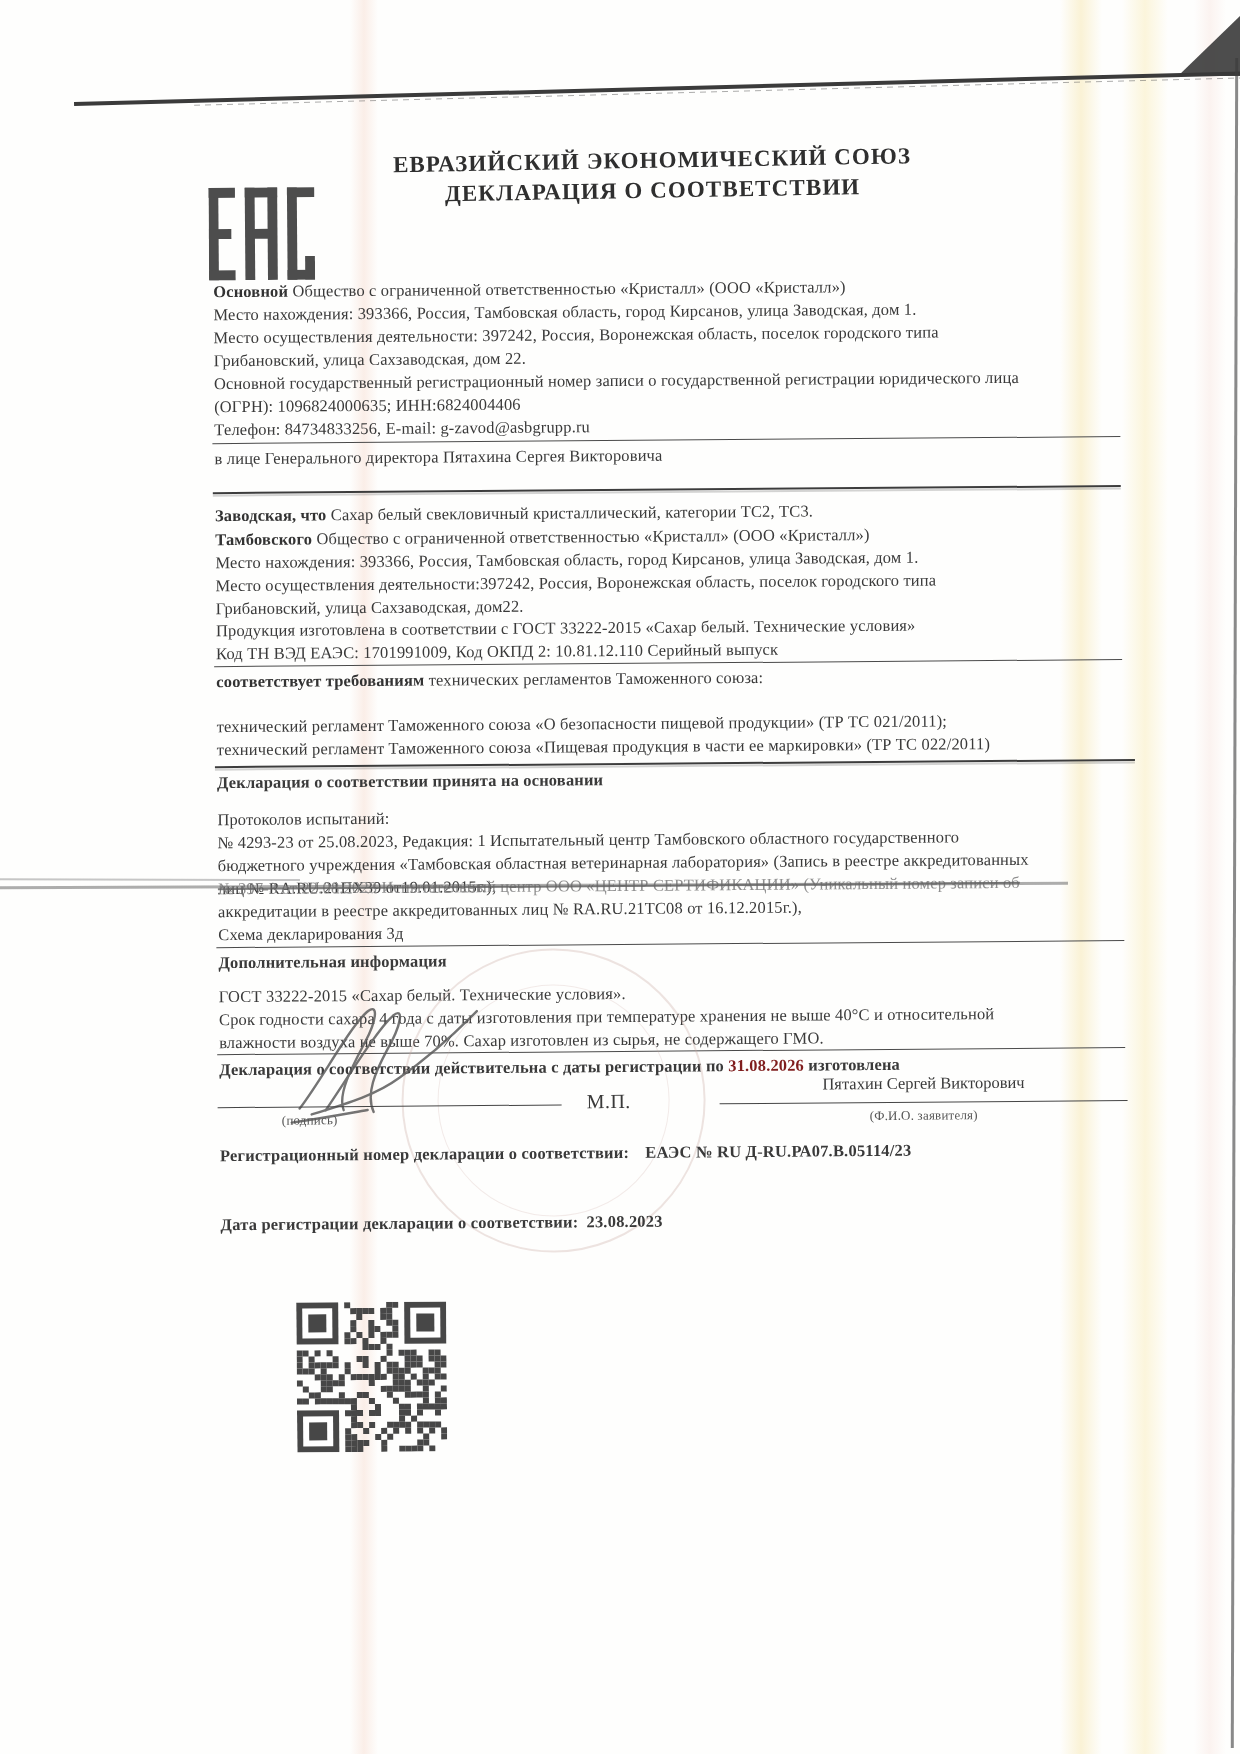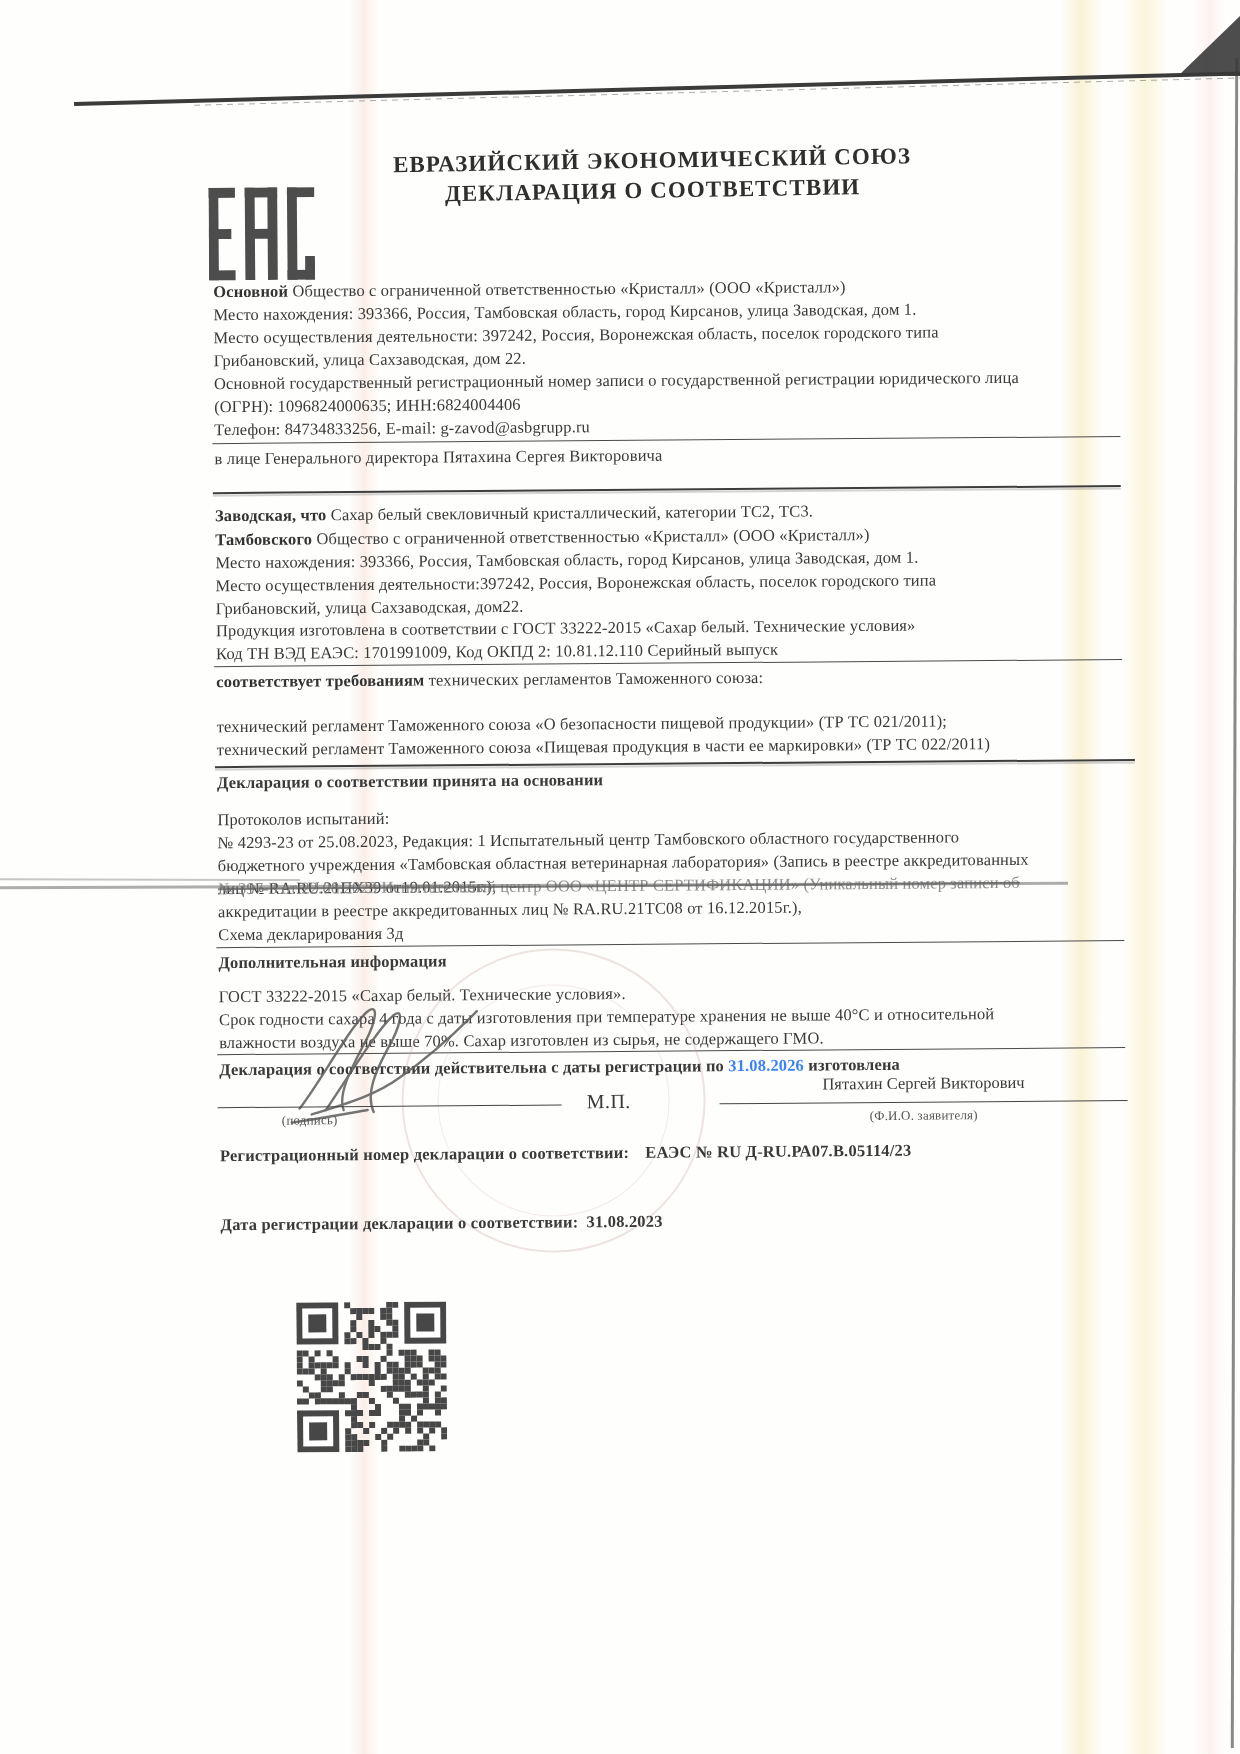--- a/index.html
+++ b/index.html
@@ -110,42 +110,42 @@
     <div class="tl" style="top:828px">№ 4293-23 от 25.08.2023, Редакция: 1 Испытательный центр Тамбовского областного государственного бюджетного учреждения «Тамбовская областная ветеринарная лаборатория» (Запись в реестре аккредитованных лиц № RA.RU.21ПХ39 от19.01.2015г.),</div>
     <div class="tl struck" style="top:874px">№ 397-3 от 22.08.2023 Испытательный центр ООО «ЦЕНТР СЕРТИФИКАЦИИ» (Уникальный номер записи об</div>
     <div class="tl" style="top:897px">аккредитации в реестре аккредитованных лиц № RA.RU.21ТС08 от 16.12.2015г.),</div>
     <div class="tl" style="top:920px">Схема декларирования 3д</div>
     <div class="rule" style="top:944px;left:216px;width:908px"></div>
 
     <div class="tl bold" style="top:948px">Дополнительная информация</div>
     <div class="tl" style="top:982px">ГОСТ 33222-2015 «Сахар белый. Технические условия».</div>
     <div class="tl" style="top:1005px">Срок годности сахара 4 года с даты изготовления при температуре хранения не выше 40°С и относительной влажности воздуха не выше 70%. Сахар изготовлен из сырья, не содержащего ГМО.</div>
     <div class="rule" style="top:1051px;left:216px;width:908px"></div>
-    <div class="tl bold" style="top:1055px"><span>Декларация о соответствии действительна с даты регистрации по </span><span style="color:#3b82f6">31.08.2026</span><span> изготовлена</span></div>
+    <div class="tl bold" style="top:1055px"><span>Декларация о соответствии действительна с даты регистрации по </span><span style="color:#7f1d1d">31.08.2026</span><span> изготовлена</span></div>
 
     <div class="stamp"></div>
     <div class="signature">
       <svg width="210" height="150" viewBox="0 0 210 150">
         <g fill="none" stroke="#5c5c5c" stroke-width="2.4" stroke-linecap="round" opacity="0.85">
           <path d="M18,118 C40,90 68,38 86,22 C98,12 96,30 84,52 C70,78 56,104 62,120"></path>
           <path d="M44,120 C66,88 96,40 112,26 C124,16 120,36 106,60 C94,82 84,104 92,122"></path>
           <path d="M30,124 C70,112 96,104 118,88 C150,66 178,40 196,22"></path>
           <path d="M10,132 C40,128 62,124 86,120"></path>
         </g>
       </svg>
     </div>
     <div class="sig-line" style="top:1104px;left:216px;width:344px"></div>
     <div class="caption" style="top:1110px;left:218px;width:180px">(подпись)</div>
     <div class="mp">М.П.</div>
     <div class="fio">Пятахин Сергей Викторович</div>
     <div class="sig-line" style="top:1104px;left:718px;width:408px"></div>
     <div class="caption" style="top:1110px;left:718px;width:408px">(Ф.И.О. заявителя)</div>
 
     <div class="regline" style="top:1143px"><span>Регистрационный номер декларации о соответствии:</span><span class="val">ЕАЭС № RU Д-RU.РА07.В.05114/23</span></div>
-    <div class="regline" style="top:1212px"><span>Дата регистрации декларации о соответствии:</span><span class="val" style="margin-left:8px">31.08.2023</span></div>
+    <div class="regline" style="top:1212px"><span>Дата регистрации декларации о соответствии:</span><span class="val" style="margin-left:8px">23.08.2023</span></div>
 
     <div class="qr">
       <svg id="qr-svg" width="150" height="150" viewBox="0 0 150 150">
           <rect x="0" y="0" width="42" height="42" fill="#474747"></rect>
           <rect x="6" y="6" width="30" height="30" fill="#fff"></rect>
           <rect x="12" y="12" width="18" height="18" fill="#474747"></rect>
           <rect x="108" y="0" width="42" height="42" fill="#474747"></rect>
           <rect x="114" y="6" width="30" height="30" fill="#fff"></rect>
           <rect x="120" y="12" width="18" height="18" fill="#474747"></rect>
           <rect x="0" y="108" width="42" height="42" fill="#474747"></rect>

